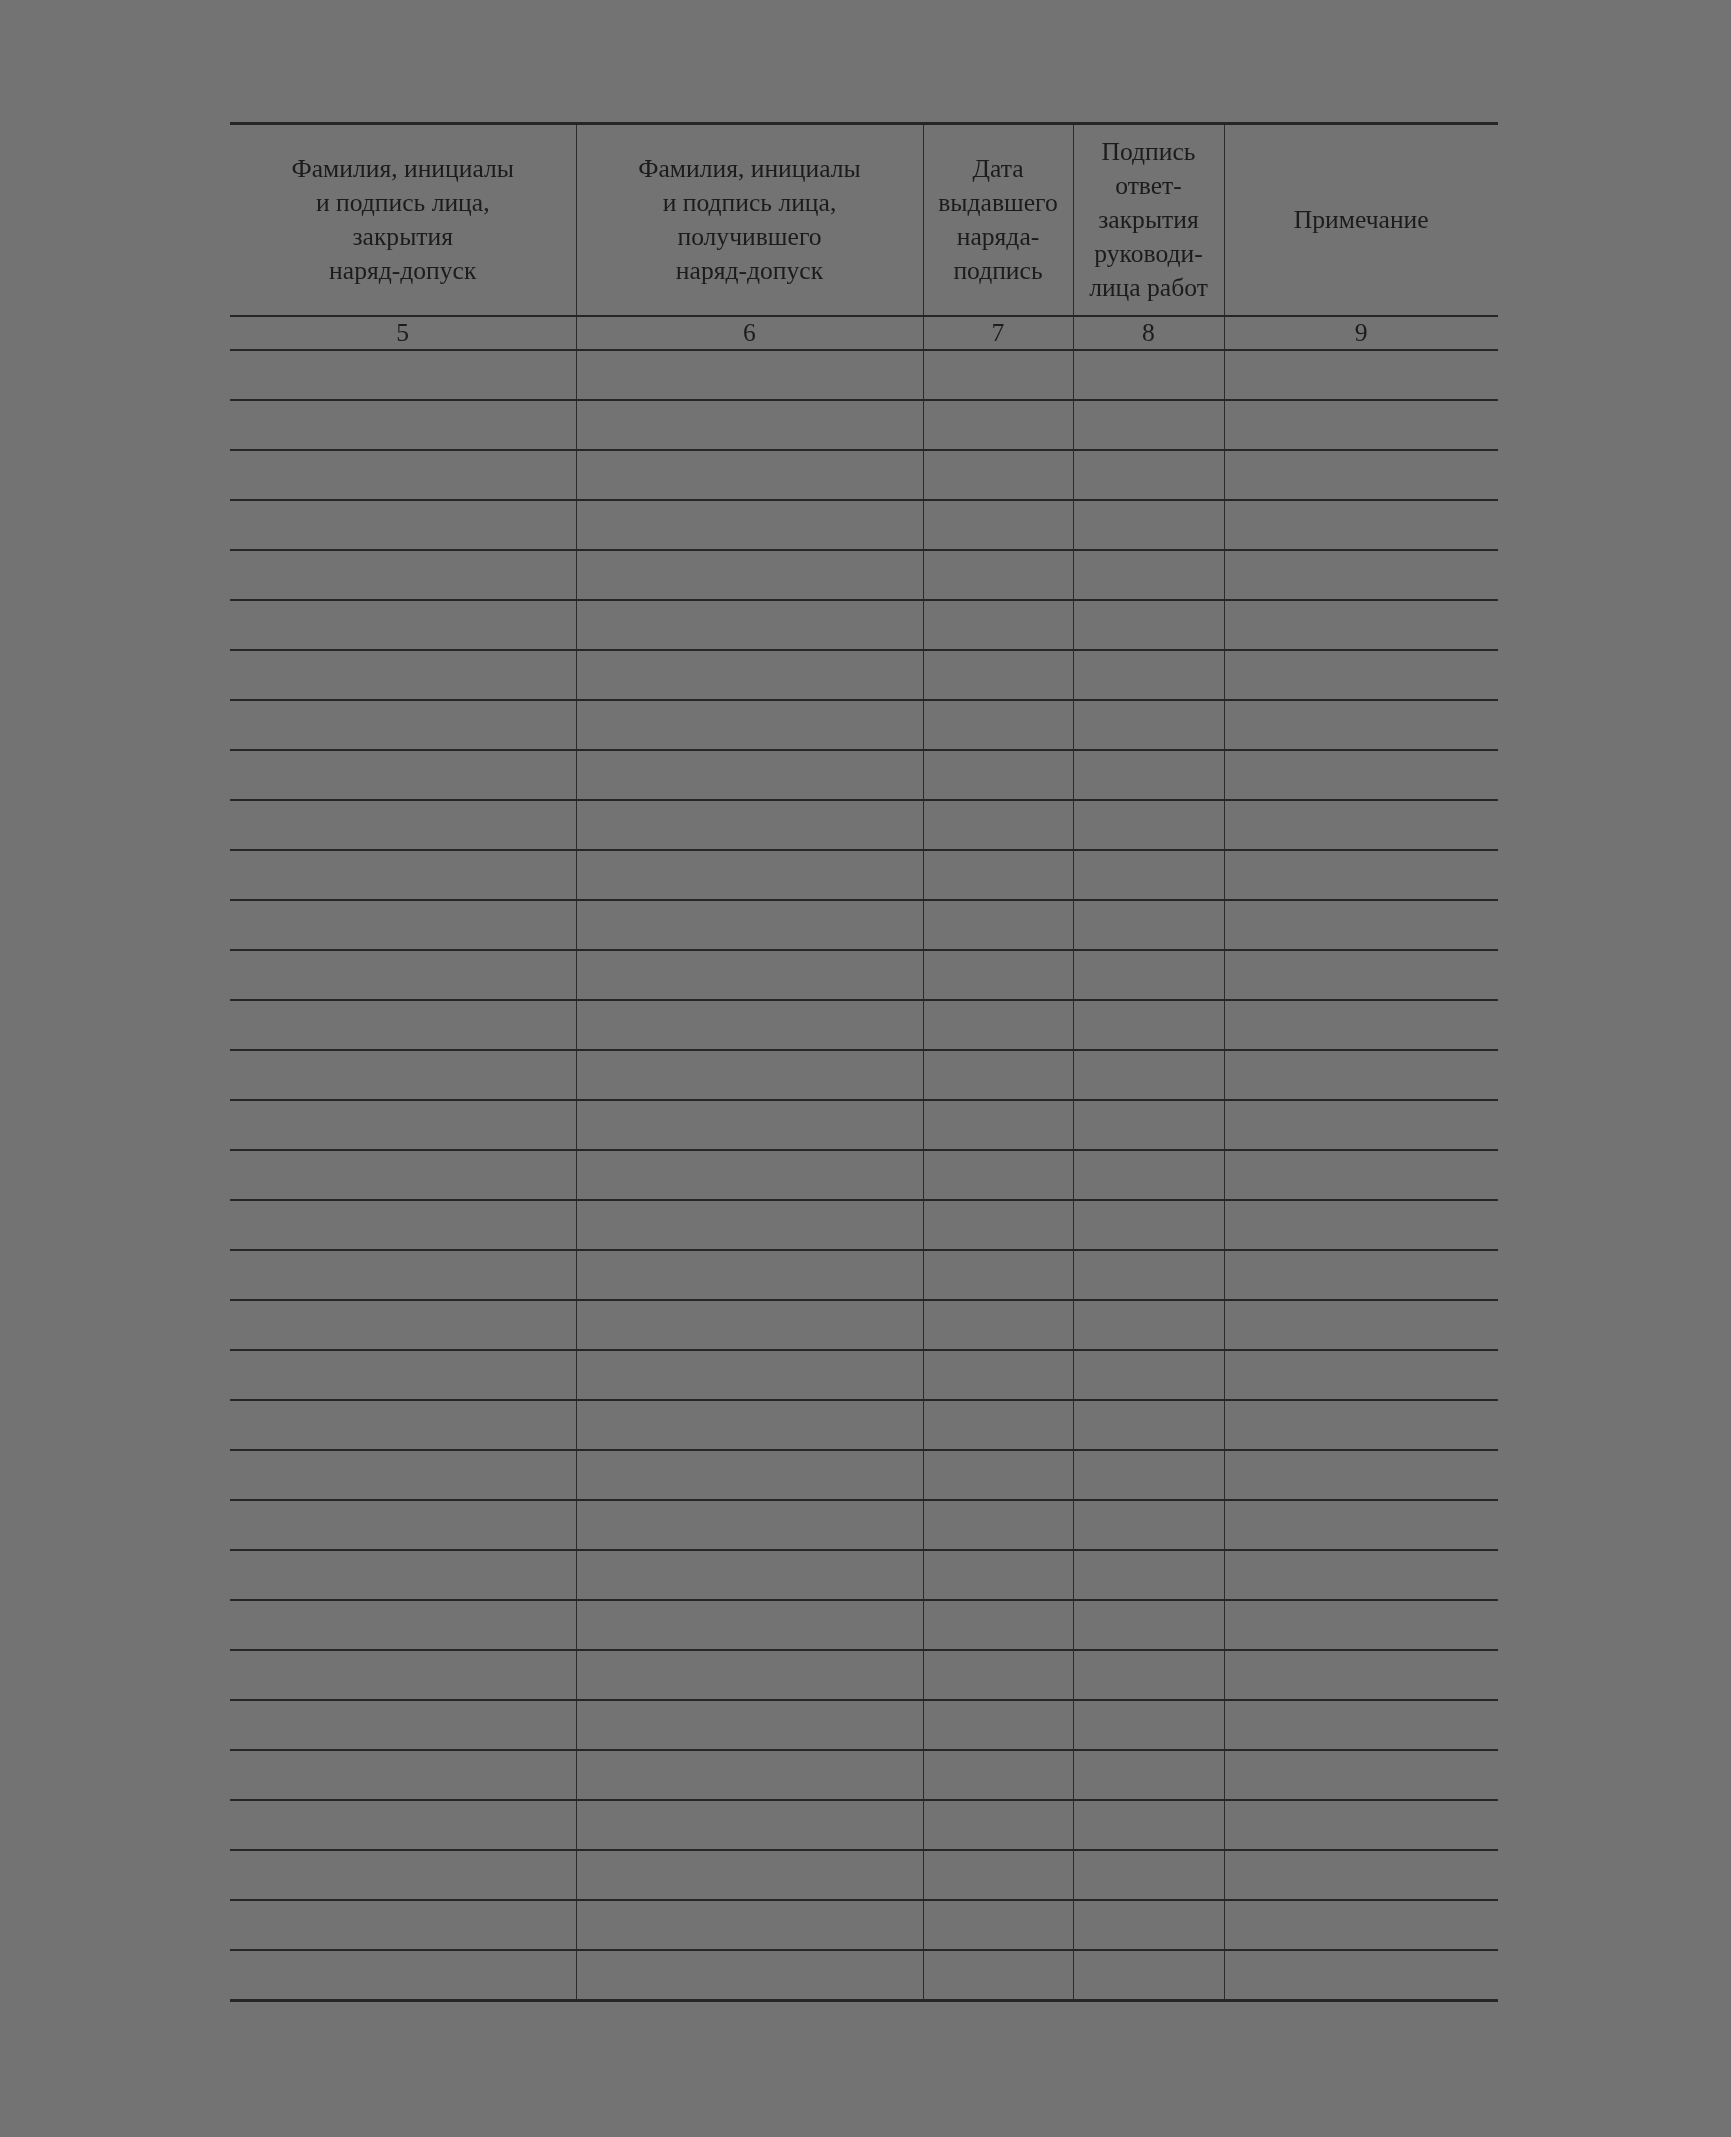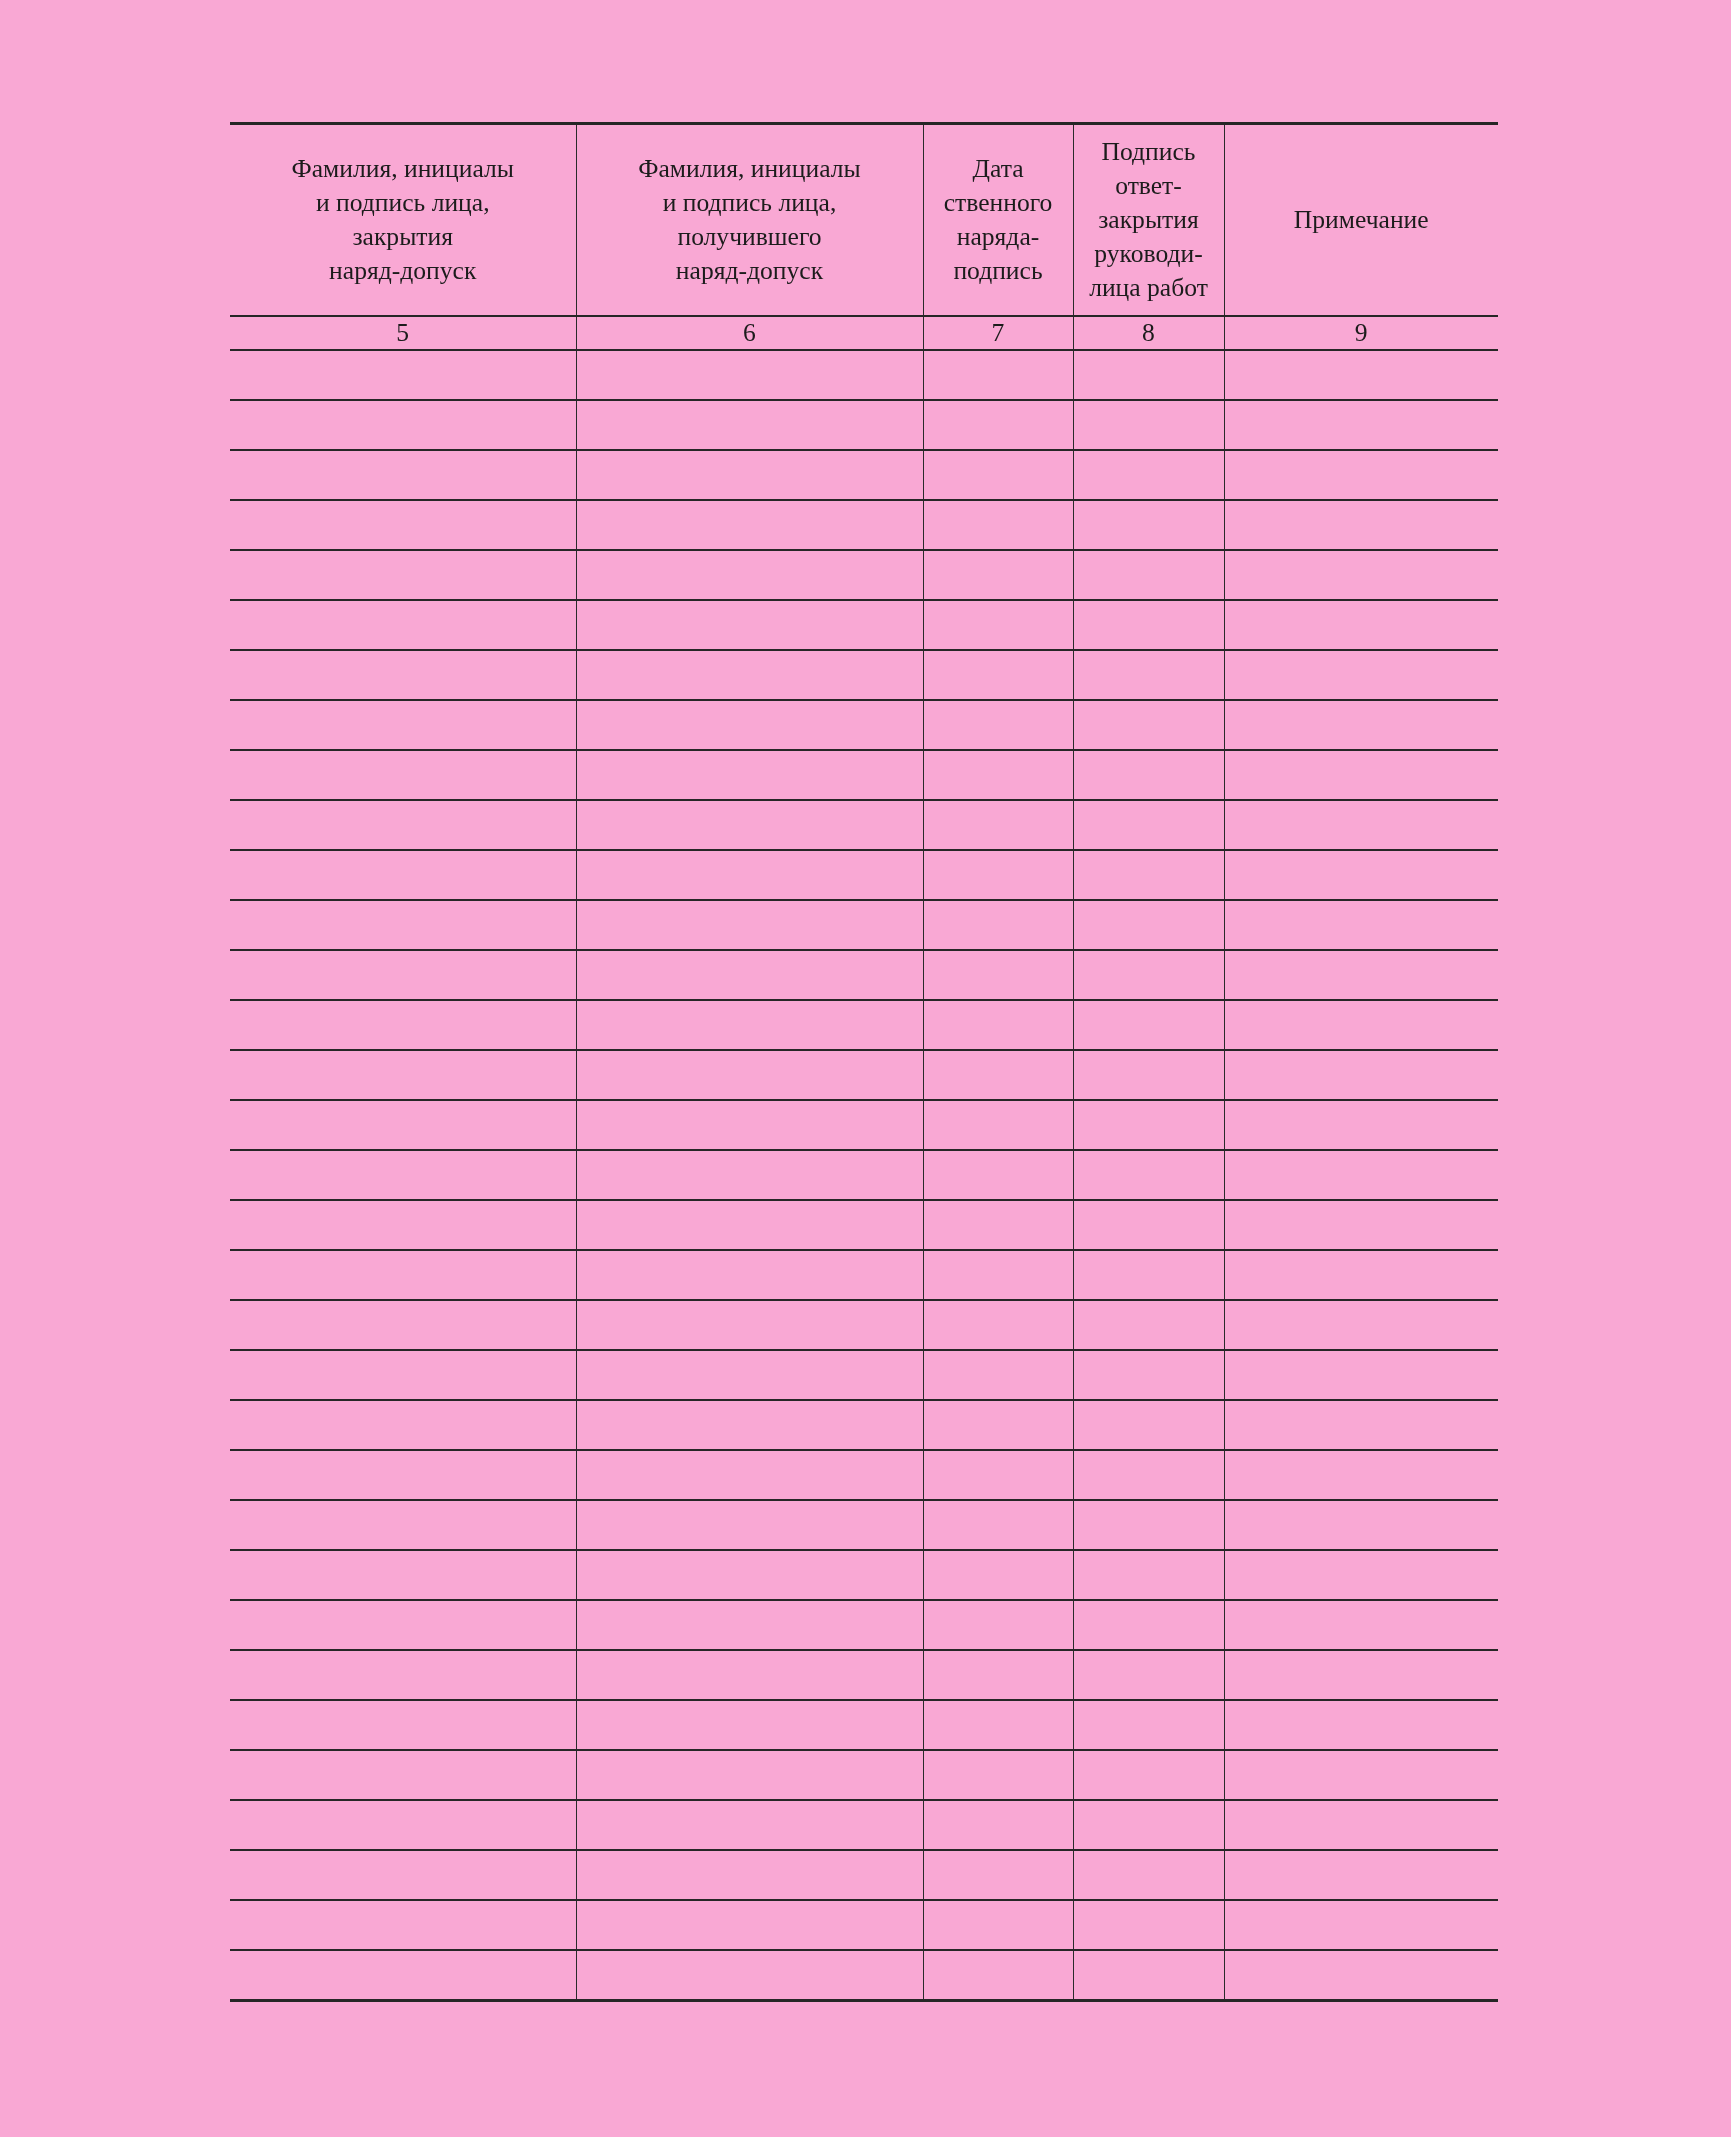--- a/index.html
+++ b/index.html
@@ -10,21 +10,21 @@
     width: 1732px;
     height: 2137px;
     background: #ffffff;
     position: relative;
     font-family: "Liberation Serif", serif;
     color: #1c1c1c;
   }
   .page {
     position: absolute;
     inset: 0;
-    background: #f9a8d4;
+    background: #737373;
     text-decoration: underline;
   }
   .table-wrap {
     position: absolute;
     left: 230px;
     top: 122px;
     width: 1268px;
   }
   table.permit-log {
     width: 100%;
@@ -94,21 +94,21 @@
               <span class="hline">наряд-допуск</span>
             </th>
             <th>
               <span class="hline">Фамилия, инициалы</span>
               <span class="hline">и подпись лица,</span>
               <span class="hline">получившего</span>
               <span class="hline">наряд-допуск</span>
             </th>
             <th>
               <span class="hline">Дата</span>
-              <span class="hline">ственного</span>
+              <span class="hline">выдавшего</span>
               <span class="hline">наряда-</span>
               <span class="hline">подпись</span>
             </th>
             <th>
               <span class="hline">Подпись</span>
               <span class="hline">ответ-</span>
               <span class="hline">закрытия</span>
               <span class="hline">руководи-</span>
               <span class="hline">лица работ</span>
             </th>

